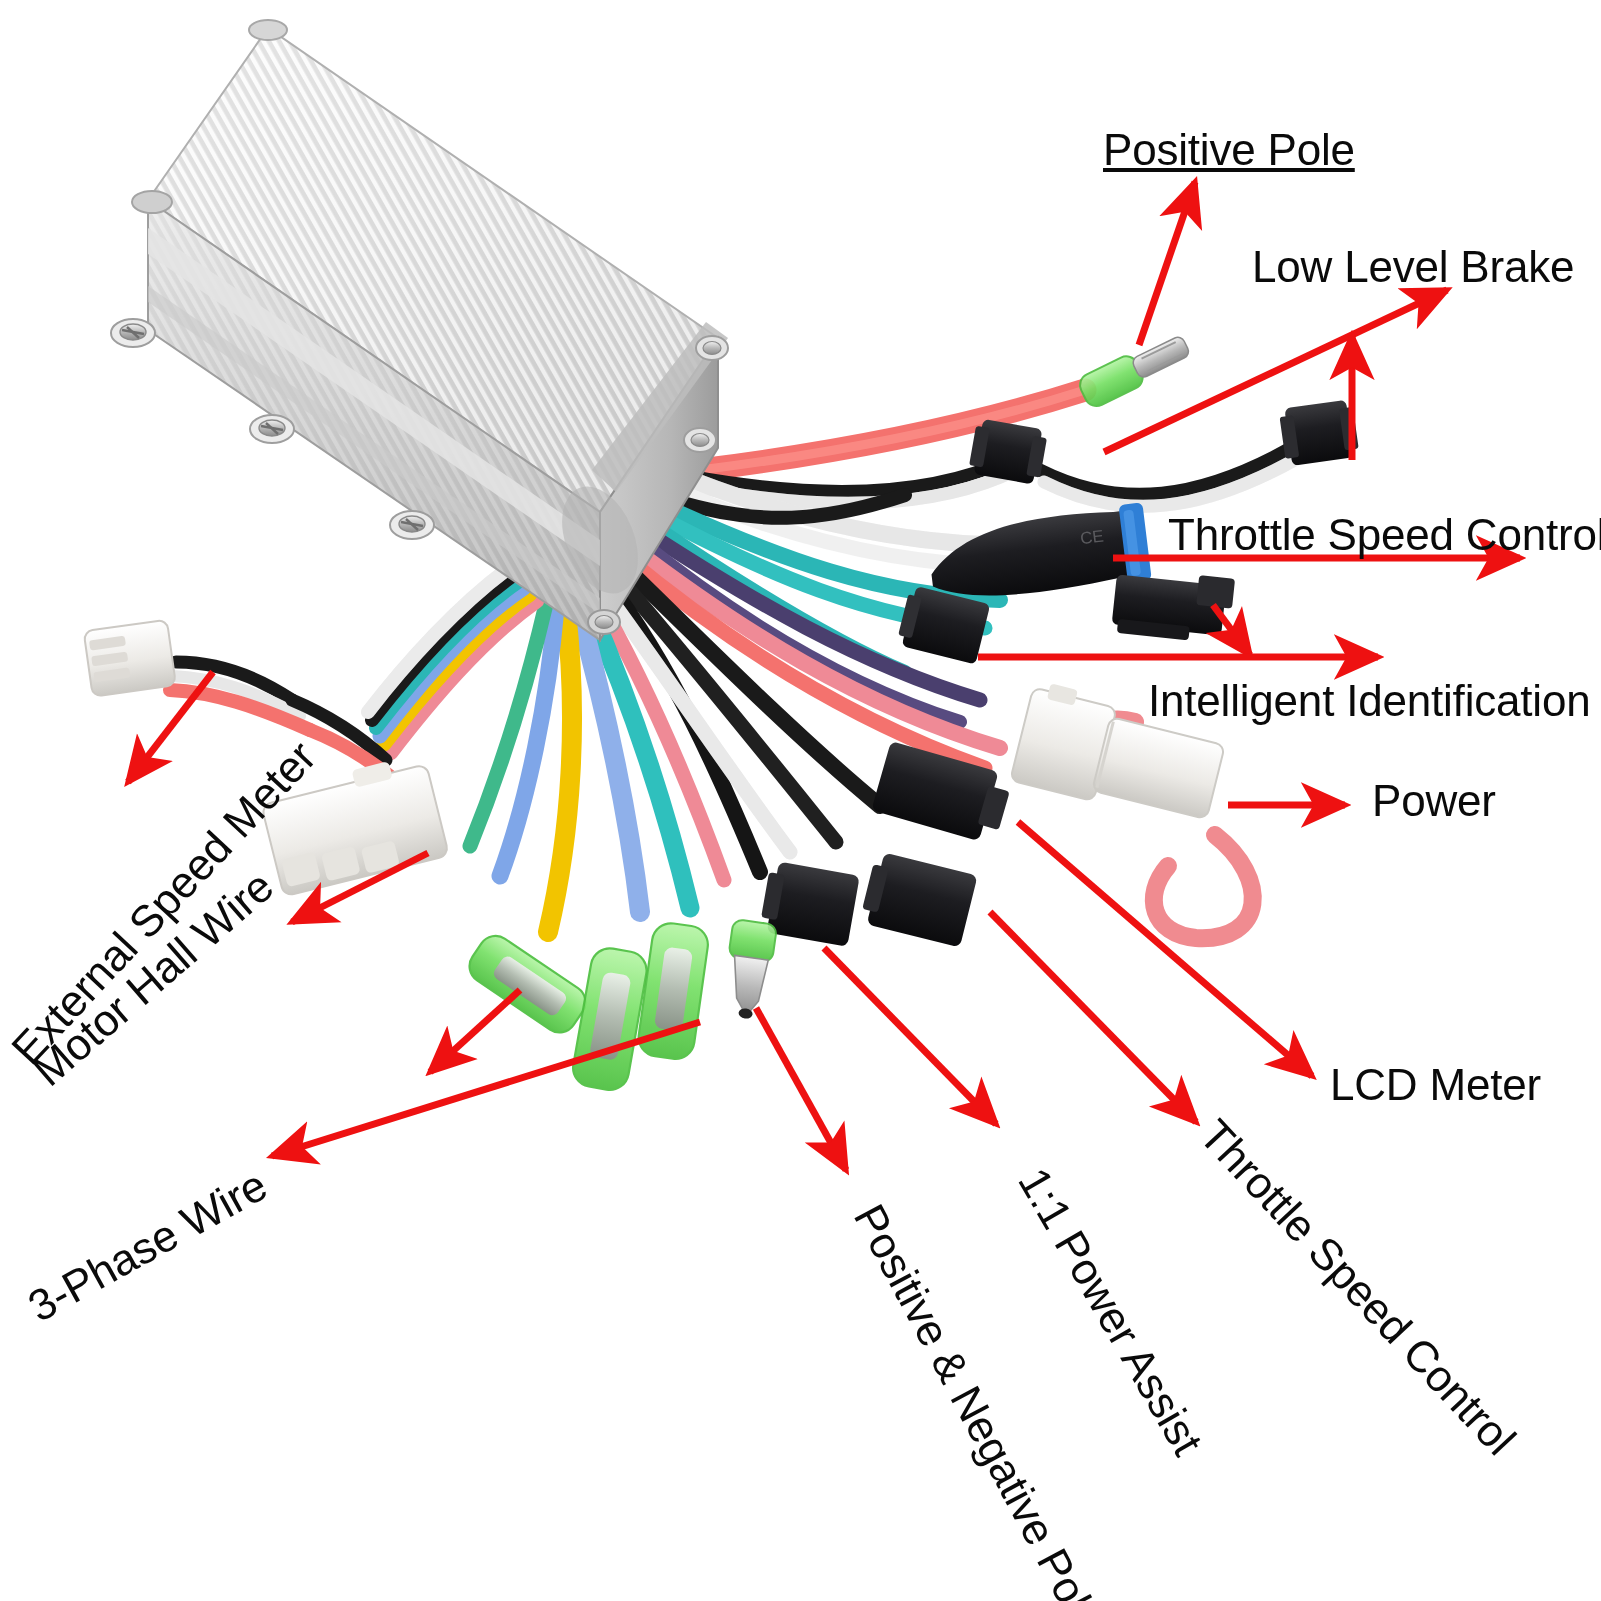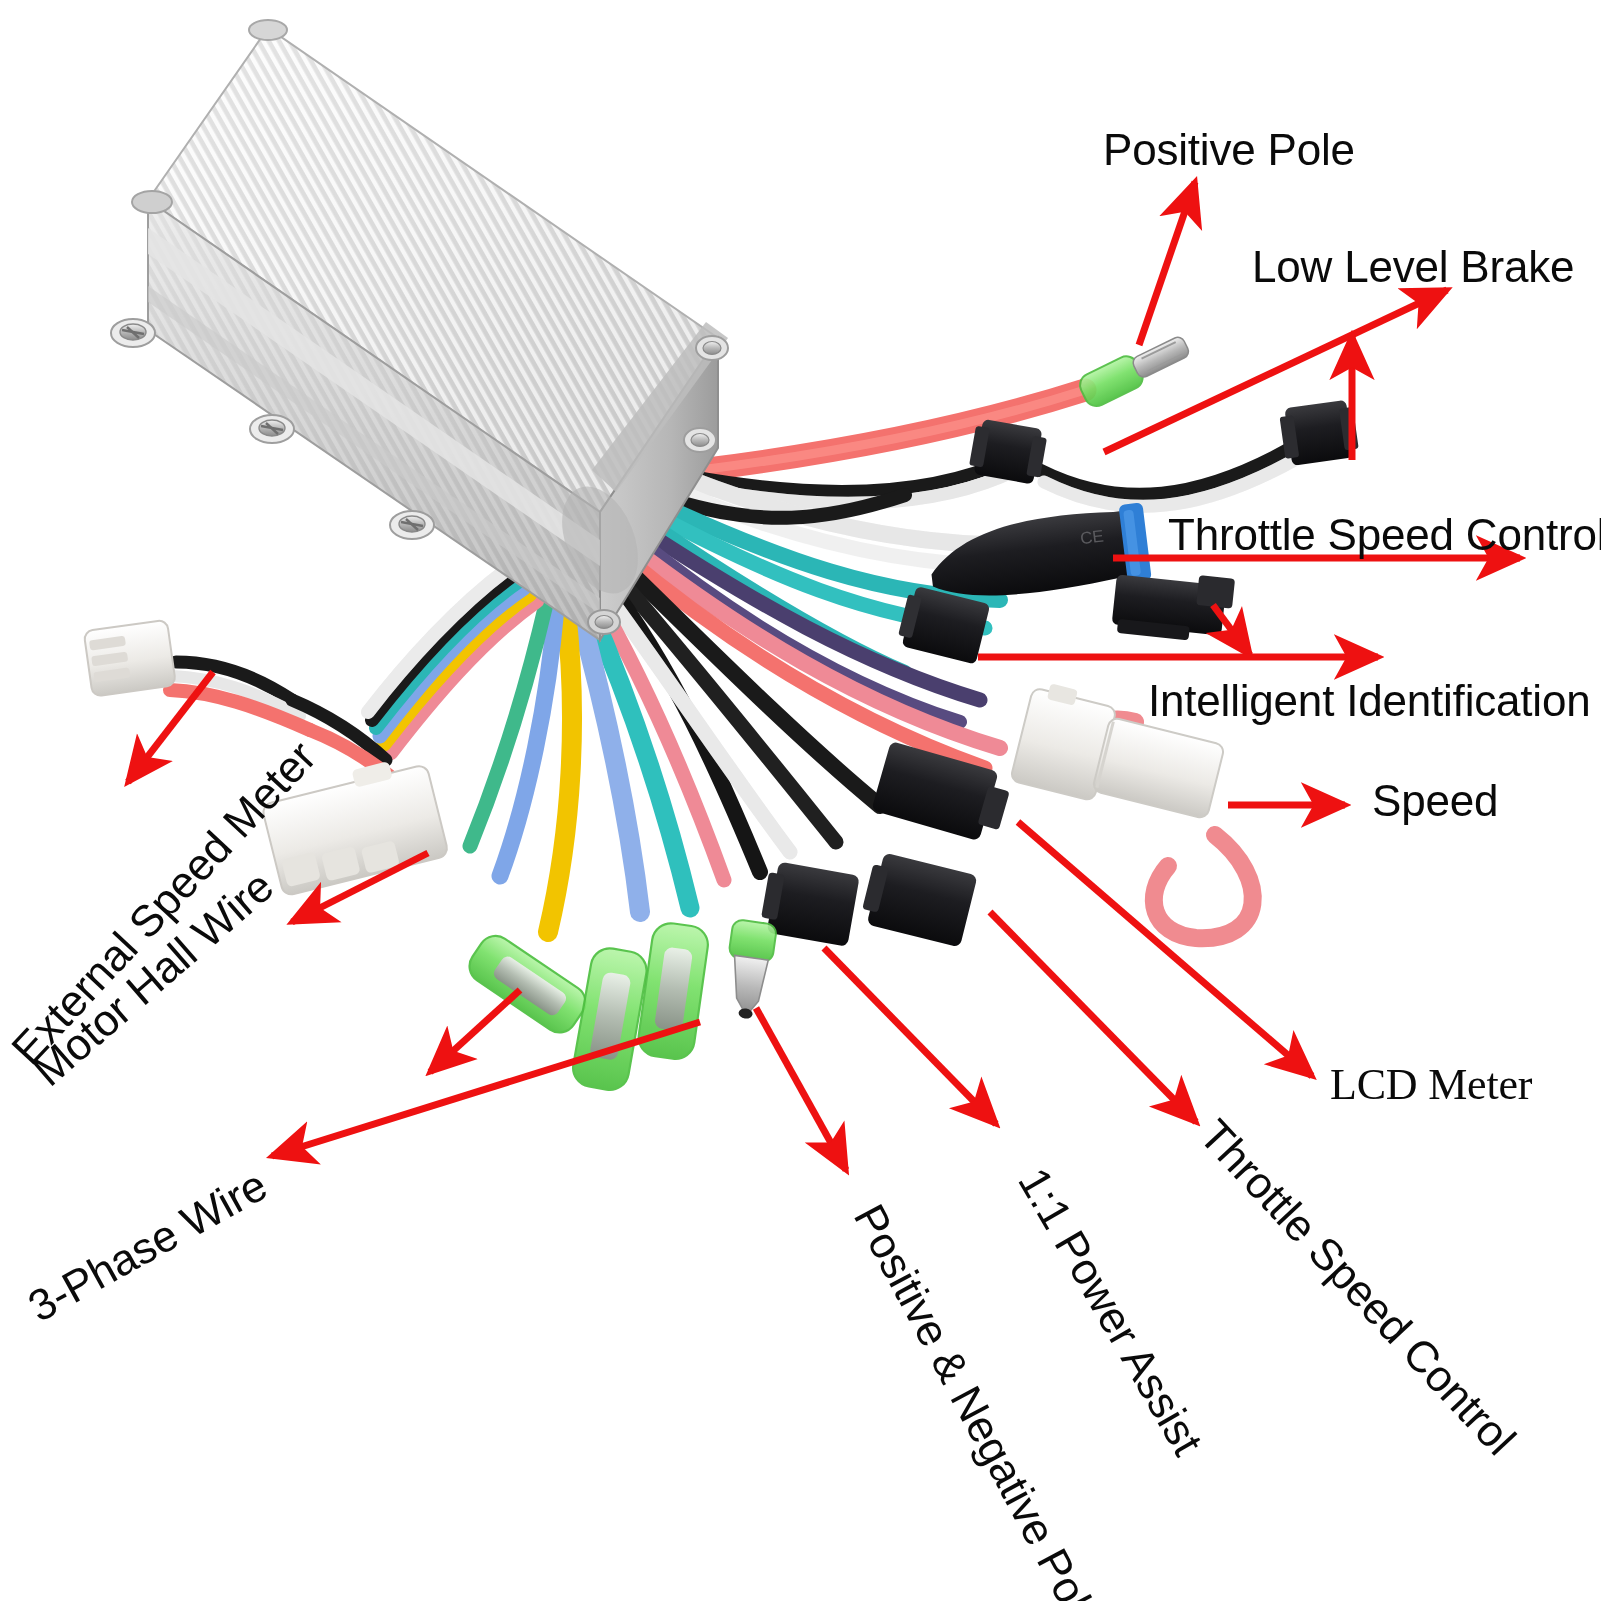--- a/index.html
+++ b/index.html
@@ -284,31 +284,31 @@
     <path d="M213 672 L128 782" marker-end="url(#ah)"></path>
     <path d="M428 853 L292 922" marker-end="url(#ah)"></path>
     <path d="M700 1022 L272 1156" marker-end="url(#ah)"></path>
     <path d="M520 990 L430 1072" marker-end="url(#ah)"></path>
     <path d="M756 1008 L846 1170" marker-end="url(#ah)"></path>
     <path d="M824 948 L996 1124" marker-end="url(#ah)"></path>
     <path d="M990 912 L1196 1122" marker-end="url(#ah)"></path>
   </g>
 </svg>
 
-<div class="lbl" style="left:1103px;top:128px;">Positive Pole</div>
+<div class="lbl" style="left:1103px;top:128px;text-decoration:underline;">Positive Pole</div>
 
 <div class="lbl" style="left:1252px;top:245px;text-align:right;">Low Level Brake</div>
 
 <div class="lbl" style="left:1168px;top:513px;">Throttle Speed Control</div>
 
 <div class="lbl" style="left:1148px;top:655px;margin-top:24px;">Intelligent Identification</div>
 
-<div class="lbl" style="left:1372px;top:779px;">Speed</div>
-
-<div class="lbl" style="left:1330px;top:1063px;font-family:Liberation Serif, serif;">LCD Meter</div>
+<div class="lbl" style="left:1372px;top:779px;">Power</div>
+
+<div class="lbl" style="left:1330px;top:1063px;">LCD Meter</div>
 
 <div class="lbl rot" style="left:20px;top:1035px;transform:rotate(-47deg);">External Speed Meter</div>
 
 <div class="lbl rot" style="left:40px;top:1055px;transform:rotate(-41deg);">Motor Hall Wire</div>
 
 <div class="lbl rot" style="left:32px;top:1288px;transform:rotate(-29deg);">3-Phase Wire</div>
 
 <div class="lbl rot" style="left:866px;top:1186px;transform:rotate(62deg);">Positive &amp; Negative Pole</div>
 
 <div class="lbl rot" style="left:1030px;top:1150px;transform:rotate(60deg);">1:1 Power Assist</div>

